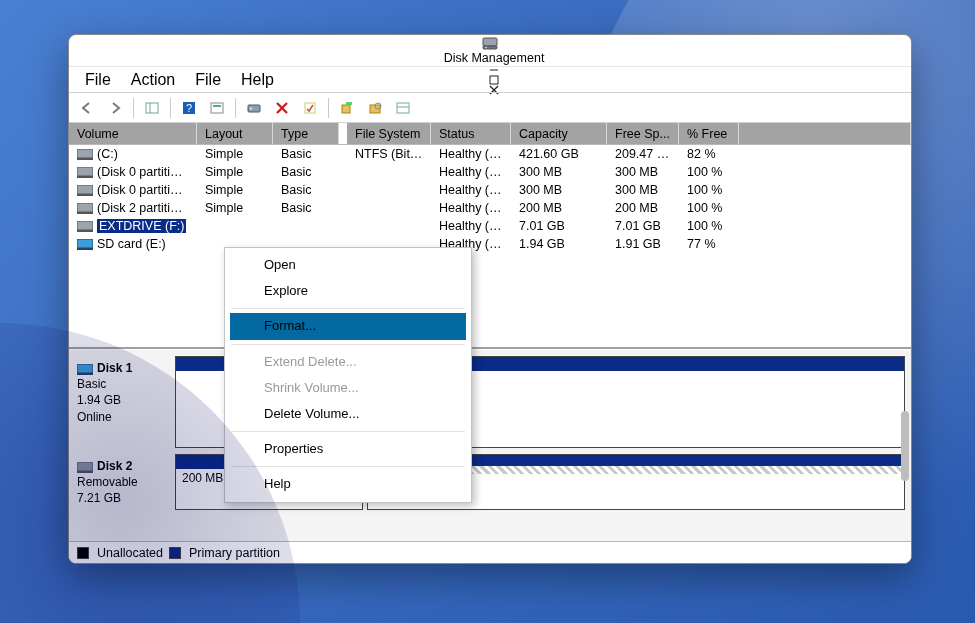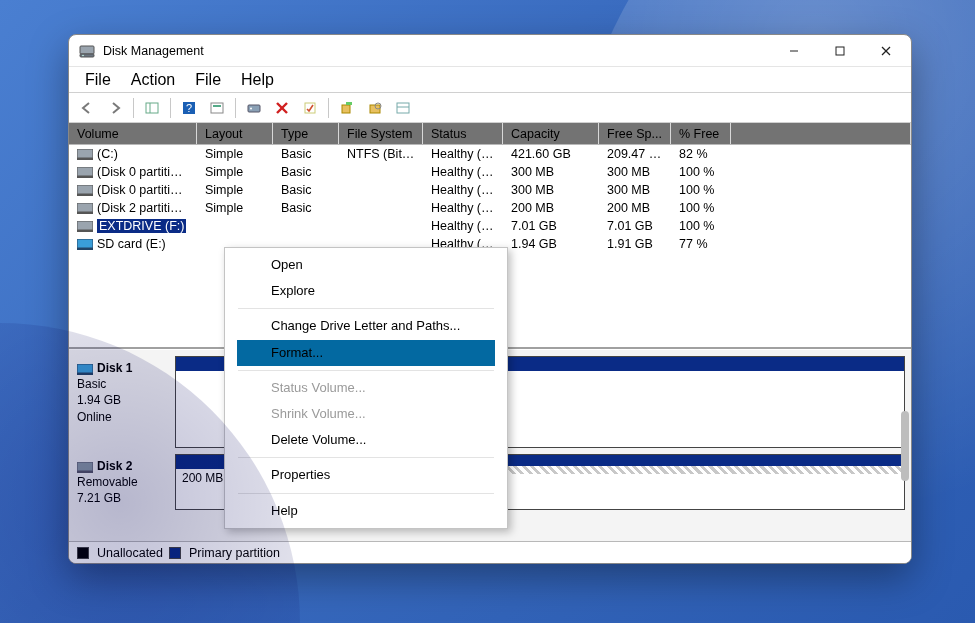--- a/index.html
+++ b/index.html
@@ -6,52 +6,52 @@
   html, body { width: 975px; height: 623px; overflow: hidden; font-family: "Segoe UI", Arial, sans-serif; font-size: 13px; color: #000; }
   body { background: linear-gradient(135deg, #4a7fd1 0%, #3a6cc0 40%, #2a5ab0 100%); position: relative; }
   
   body::before, body::after { content:""; position:absolute; border-radius:50%; pointer-events:none; }
   body::before { width:800px; height:800px; right:-400px; top:-200px; background: radial-gradient(circle at 30% 30%, rgba(255,255,255,0.25), rgba(255,255,255,0) 60%); }
   body::after { width:600px; height:600px; left:-300px; bottom:-300px; background: radial-gradient(circle at 70% 30%, rgba(0,0,90,0.25), rgba(0,0,0,0) 60%); }
 
   .window { position:absolute; left:68px; top:34px; width:844px; height:530px; background:#fff; border:1px solid #888; border-radius:8px; box-shadow:0 14px 38px rgba(0,0,0,0.35); overflow:hidden; display:flex; flex-direction:column; }
 
   
-  .titlebar { height:32px; display:flex; align-items:center; padding:0 2px 0 10px; border-bottom:1px solid #e5e5e5; }
+  .titlebar { height:32px; display:flex; align-items:center; padding:0 2px 0 10px; border-bottom:1px solid #e5e5e5;flex-direction:column; }
   .titlebar .appicon { width:16px; height:16px; margin-right:8px; display:flex; align-items:center; justify-content:center; }
   .titlebar .title { flex:1; font-size:12.5px; }
   .winbtn { width:46px; height:30px; display:flex; align-items:center; justify-content:center; border-radius:4px; }
   .winbtn svg { width:10px; height:10px; }
 
   
   .menubar { height:26px; display:flex; align-items:center; padding:0 6px; border-bottom:1px solid #d0d0d0; font-size:16px; }
   .menubar .menuitem { padding:3px 10px; border-radius:3px; }
 
   
   .toolbar { height:30px; display:flex; align-items:center; padding:0 4px; border-bottom:1px solid #d0d0d0; gap:0; }
   .tbtn { width:24px; height:24px; margin:0 2px; display:flex; align-items:center; justify-content:center; border:1px solid transparent; border-radius:3px; }
   .tsep { width:1px; height:20px; background:#c8c8c8; margin:0 4px; }
 
   
   .vlist { flex:0 0 auto; border-bottom:2px solid #a0a0a0; }
   .vheader { display:flex; height:22px; background:#fff; border-bottom:1px solid #b8b8b8; }
-  .vheader .col { padding:3px 8px; font-size:12.5px; border-right:1px solid #d8d8d8; background:#737373; display:flex; align-items:center; }
+  .vheader .col { padding:3px 8px; font-size:12.5px; border-right:1px solid #d8d8d8; background:#a3a3a3; display:flex; align-items:center; }
   .vheader .col:first-child { padding-left:8px; }
   .vrows { background:#fff; min-height:202px; }
   .vrow { display:flex; height:18px; align-items:center; font-size:12.5px; }
   .vrow .cell { padding:1px 8px; white-space:nowrap; overflow:hidden; text-overflow:ellipsis; }
   .vrow .volicon { width:16px; height:11px; margin-right:4px; display:inline-block; vertical-align:middle; }
   .vrow.selected { }
   .vrow.selected .nametxt { background:#0a2b86; color:#fff; padding:0 2px; }
 
   
   .c-vol { width:128px; }
   .c-lay { width:76px; }
   .c-type { width:66px; }
-  .c-fs  { width:84px; }
+  .c-fs  { width:84px;margin-left:8px; }
   .c-stat{ width:80px; }
   .c-cap { width:96px; }
   .c-free{ width:72px; }
   .c-pct { width:60px; }
   .c-rest{ flex:1; }
 
   
   .gmap { flex:1; background:#f4f4f4; border-top:1px solid #fff; position:relative; overflow:hidden; }
   .grow { display:flex; margin:6px; background:#f4f4f4; }
   .ginfo { width:100px; padding:4px 4px 4px 2px; font-size:12px; line-height:1.35; }
@@ -65,21 +65,21 @@
   .blk .bt1 { font-weight:700; }
 
   
   .legend { height:22px; background:#fff; border-top:1px solid #b8b8b8; display:flex; align-items:center; padding:0 8px; font-size:12.5px; gap:6px; }
   .legend .sw { width:12px; height:12px; display:inline-block; border:1px solid #444; margin-right:2px; }
 
   
   .vsb { position:absolute; right:2px; top:50%; width:8px; height:70px; background:#bdbdbd; border-radius:4px; transform:translateY(-50%); }
 
   
-  .ctxmenu { position:absolute; left:155px; top:212px; width:284px; background:#fff; border:1px solid #c4c4c4; box-shadow:3px 3px 8px rgba(0,0,0,0.25); padding:4px 12px; font-size:13px; }
+  .ctxmenu { position:absolute; left:155px; top:212px; width:248px; background:#fff; border:1px solid #c4c4c4; box-shadow:3px 3px 8px rgba(0,0,0,0.25); padding:4px 5px; font-size:13px; }
   .ctxmenu .mi { padding:4px 34px 4px 34px; line-height:1.4; }
   .ctxmenu .mi.enabled { color:#000; }
   .ctxmenu .mi.disabled { color:#9a9a9a; }
   .ctxmenu .mi.hover { background:#0369a1; }
   .ctxmenu .msep { height:1px; background:#e3e3e3; margin:4px 1px; }
 
   
   .drv { display:inline-block; }
 </style>
 </head>
@@ -339,24 +339,23 @@
     <span class="sw" style="background:#000;"></span>
     <span>Unallocated</span>
     <span class="sw" style="background:#0a2b86;"></span>
     <span>Primary partition</span>
   </div>
 
   <div class="ctxmenu" id="ctxmenu">
       <div class="mi enabled">Open</div>
       <div class="mi enabled">Explore</div>
       <div class="msep"></div>
-      <div class="mi enabled">Change Drive Letter and Paths...</div>
       <div class="mi enabled hover">Format...</div>
       <div class="msep"></div>
-      <div class="mi disabled">Status Volume...</div>
+      <div class="mi disabled">Extend Delete...</div>
       <div class="mi disabled">Shrink Volume...</div>
       <div class="mi enabled">Delete Volume...</div>
       <div class="msep"></div>
       <div class="mi enabled">Properties</div>
       <div class="msep"></div>
       <div class="mi enabled">Help</div>
     </div>
 
 </div>
 

